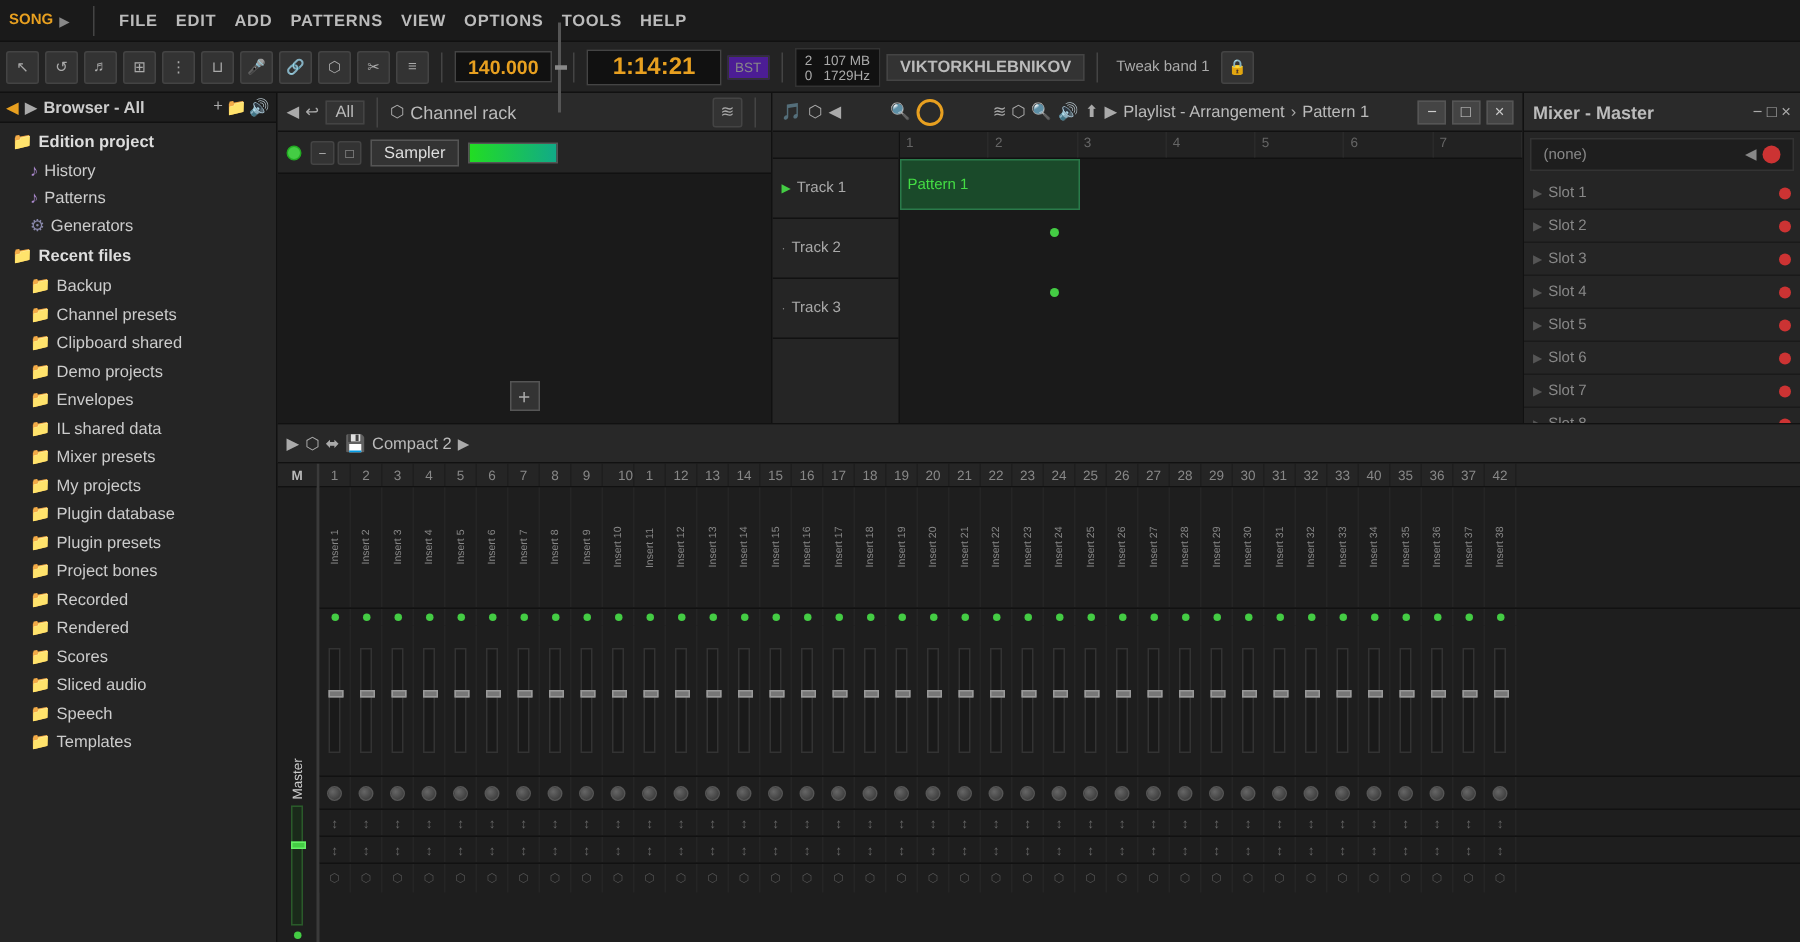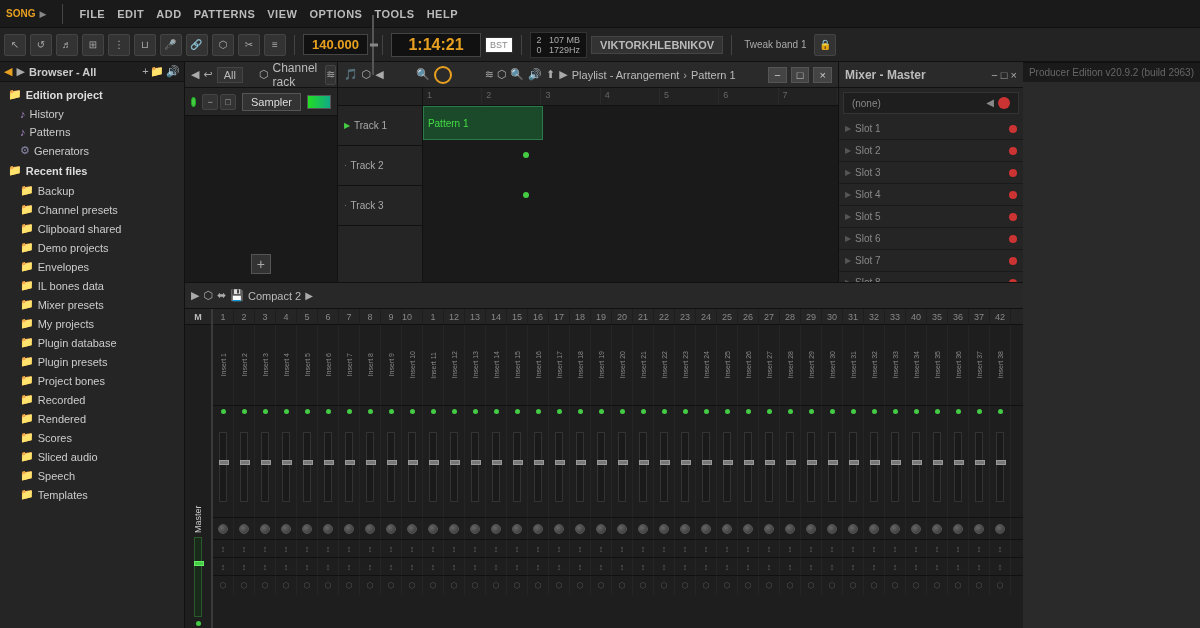--- a/index.html
+++ b/index.html
@@ -110,21 +110,21 @@
   <div class="divider-v"></div>
 
   <div class="bpm-display">140.000</div>
 
   <div style="width:2px; height:60px; background:linear-gradient(to bottom, #666, #444); position:relative; border:1px solid #555;">
     <div style="width:8px; height:3px; background:#888; position:absolute; left:-3px; top:50%; transform:translateY(-50%);"></div>
   </div>
   <div class="divider-v"></div>
 
   <div class="time-display">1:14:21</div>
-  <div style="background:#ffffff; border:1px solid #333; color:#888; font-size:9px; padding:2px 4px;">BST</div>
+  <div style="background:#4c1d95; border:1px solid #333; color:#888; font-size:9px; padding:2px 4px;">BST</div>
   <div class="divider-v"></div>
 
   <div style="display:flex; flex-direction:column; background:#111; border:1px solid #333; padding:2px 6px;">
     <span style="color:#aaa; font-size:9px;"><span>2</span> &nbsp; <span>107 MB</span></span>
     <span style="color:#aaa; font-size:9px;"><span>0</span> &nbsp; <span>1729Hz</span></span>
   </div>
   <div class="user-display">VIKTORKHLEBNIKOV</div>
   <div class="divider-v"></div>
   <div class="tweak-display">Tweak band 1</div>
   <div class="transport-btn">🔒</div>
@@ -186,21 +186,21 @@
       <div class="sidebar-item">
         <span class="item-icon folder">📁</span>
         <span>Demo projects</span>
       </div>
       <div class="sidebar-item">
         <span class="item-icon folder">📁</span>
         <span>Envelopes</span>
       </div>
       <div class="sidebar-item">
         <span class="item-icon folder">📁</span>
-        <span>IL bones data</span>
+        <span>IL shared data</span>
       </div>
       <div class="sidebar-item">
         <span class="item-icon folder">📁</span>
         <span>Mixer presets</span>
       </div>
       <div class="sidebar-item">
         <span class="item-icon folder">📁</span>
         <span>My projects</span>
       </div>
       <div class="sidebar-item">
@@ -434,21 +434,21 @@
         <div style="display: flex; height: 16px; background: rgb(37, 37, 37); border-bottom: 1px solid rgb(17, 17, 17); flex-shrink: 0;">
               <div style="width: 21px; flex-shrink: 0; text-align: center; font-size: 9px; color: rgb(136, 136, 136); border-right: 1px solid rgb(30, 30, 30); line-height: 16px;">1</div>
               <div style="width: 21px; flex-shrink: 0; text-align: center; font-size: 9px; color: rgb(136, 136, 136); border-right: 1px solid rgb(30, 30, 30); line-height: 16px;">2</div>
               <div style="width: 21px; flex-shrink: 0; text-align: center; font-size: 9px; color: rgb(136, 136, 136); border-right: 1px solid rgb(30, 30, 30); line-height: 16px;">3</div>
               <div style="width: 21px; flex-shrink: 0; text-align: center; font-size: 9px; color: rgb(136, 136, 136); border-right: 1px solid rgb(30, 30, 30); line-height: 16px;">4</div>
               <div style="width: 21px; flex-shrink: 0; text-align: center; font-size: 9px; color: rgb(136, 136, 136); border-right: 1px solid rgb(30, 30, 30); line-height: 16px;">5</div>
               <div style="width: 21px; flex-shrink: 0; text-align: center; font-size: 9px; color: rgb(136, 136, 136); border-right: 1px solid rgb(30, 30, 30); line-height: 16px;">6</div>
               <div style="width: 21px; flex-shrink: 0; text-align: center; font-size: 9px; color: rgb(136, 136, 136); border-right: 1px solid rgb(30, 30, 30); line-height: 16px;">7</div>
               <div style="width: 21px; flex-shrink: 0; text-align: center; font-size: 9px; color: rgb(136, 136, 136); border-right: 1px solid rgb(30, 30, 30); line-height: 16px;">8</div>
               <div style="width: 21px; flex-shrink: 0; text-align: center; font-size: 9px; color: rgb(136, 136, 136); border-right: 1px solid rgb(30, 30, 30); line-height: 16px;">9</div>
-              <div style="width: 21px; flex-shrink: 0; text-align: left; font-size: 9px; color: rgb(136, 136, 136); border-right: 1px solid rgb(30, 30, 30); line-height: 16px;">10</div>
+              <div style="width: 21px; flex-shrink: 0; text-align: right; font-size: 9px; color: rgb(136, 136, 136); border-right: 1px solid rgb(30, 30, 30); line-height: 16px;">10</div>
               <div style="width: 21px; flex-shrink: 0; text-align: center; font-size: 9px; color: rgb(136, 136, 136); border-right: 1px solid rgb(30, 30, 30); line-height: 16px;">1</div>
               <div style="width: 21px; flex-shrink: 0; text-align: center; font-size: 9px; color: rgb(136, 136, 136); border-right: 1px solid rgb(30, 30, 30); line-height: 16px;">12</div>
               <div style="width: 21px; flex-shrink: 0; text-align: center; font-size: 9px; color: rgb(136, 136, 136); border-right: 1px solid rgb(30, 30, 30); line-height: 16px;">13</div>
               <div style="width: 21px; flex-shrink: 0; text-align: center; font-size: 9px; color: rgb(136, 136, 136); border-right: 1px solid rgb(30, 30, 30); line-height: 16px;">14</div>
               <div style="width: 21px; flex-shrink: 0; text-align: center; font-size: 9px; color: rgb(136, 136, 136); border-right: 1px solid rgb(30, 30, 30); line-height: 16px;">15</div>
               <div style="width: 21px; flex-shrink: 0; text-align: center; font-size: 9px; color: rgb(136, 136, 136); border-right: 1px solid rgb(30, 30, 30); line-height: 16px;">16</div>
               <div style="width: 21px; flex-shrink: 0; text-align: center; font-size: 9px; color: rgb(136, 136, 136); border-right: 1px solid rgb(30, 30, 30); line-height: 16px;">17</div>
               <div style="width: 21px; flex-shrink: 0; text-align: center; font-size: 9px; color: rgb(136, 136, 136); border-right: 1px solid rgb(30, 30, 30); line-height: 16px;">18</div>
               <div style="width: 21px; flex-shrink: 0; text-align: center; font-size: 9px; color: rgb(136, 136, 136); border-right: 1px solid rgb(30, 30, 30); line-height: 16px;">19</div>
               <div style="width: 21px; flex-shrink: 0; text-align: center; font-size: 9px; color: rgb(136, 136, 136); border-right: 1px solid rgb(30, 30, 30); line-height: 16px;">20</div>
@@ -1128,16 +1128,13 @@
               <div style="width: 21px; flex-shrink: 0; display: flex; align-items: center; justify-content: center; border-right: 1px solid rgb(37, 37, 37); color: rgb(85, 85, 85); font-size: 8px;">⬡</div>
               <div style="width: 21px; flex-shrink: 0; display: flex; align-items: center; justify-content: center; border-right: 1px solid rgb(37, 37, 37); color: rgb(85, 85, 85); font-size: 8px;">⬡</div>
               <div style="width: 21px; flex-shrink: 0; display: flex; align-items: center; justify-content: center; border-right: 1px solid rgb(37, 37, 37); color: rgb(85, 85, 85); font-size: 8px;">⬡</div>
               <div style="width: 21px; flex-shrink: 0; display: flex; align-items: center; justify-content: center; border-right: 1px solid rgb(37, 37, 37); color: rgb(85, 85, 85); font-size: 8px;">⬡</div>
               <div style="width: 21px; flex-shrink: 0; display: flex; align-items: center; justify-content: center; border-right: 1px solid rgb(37, 37, 37); color: rgb(85, 85, 85); font-size: 8px;">⬡</div>
             </div>
           </div>
       </div>
     </div>
   </div>
-<div style="height: 20px; background: rgb(26, 26, 26); border-top: 1px solid rgb(17, 17, 17); display: flex; align-items: center; padding: 0px 6px;">
-      <span style="color: rgb(102, 102, 102); font-size: 10px;">Producer Edition v20.9.2 (build 2963)</span>
-    </div>
   </div>
 
 </body></html>

